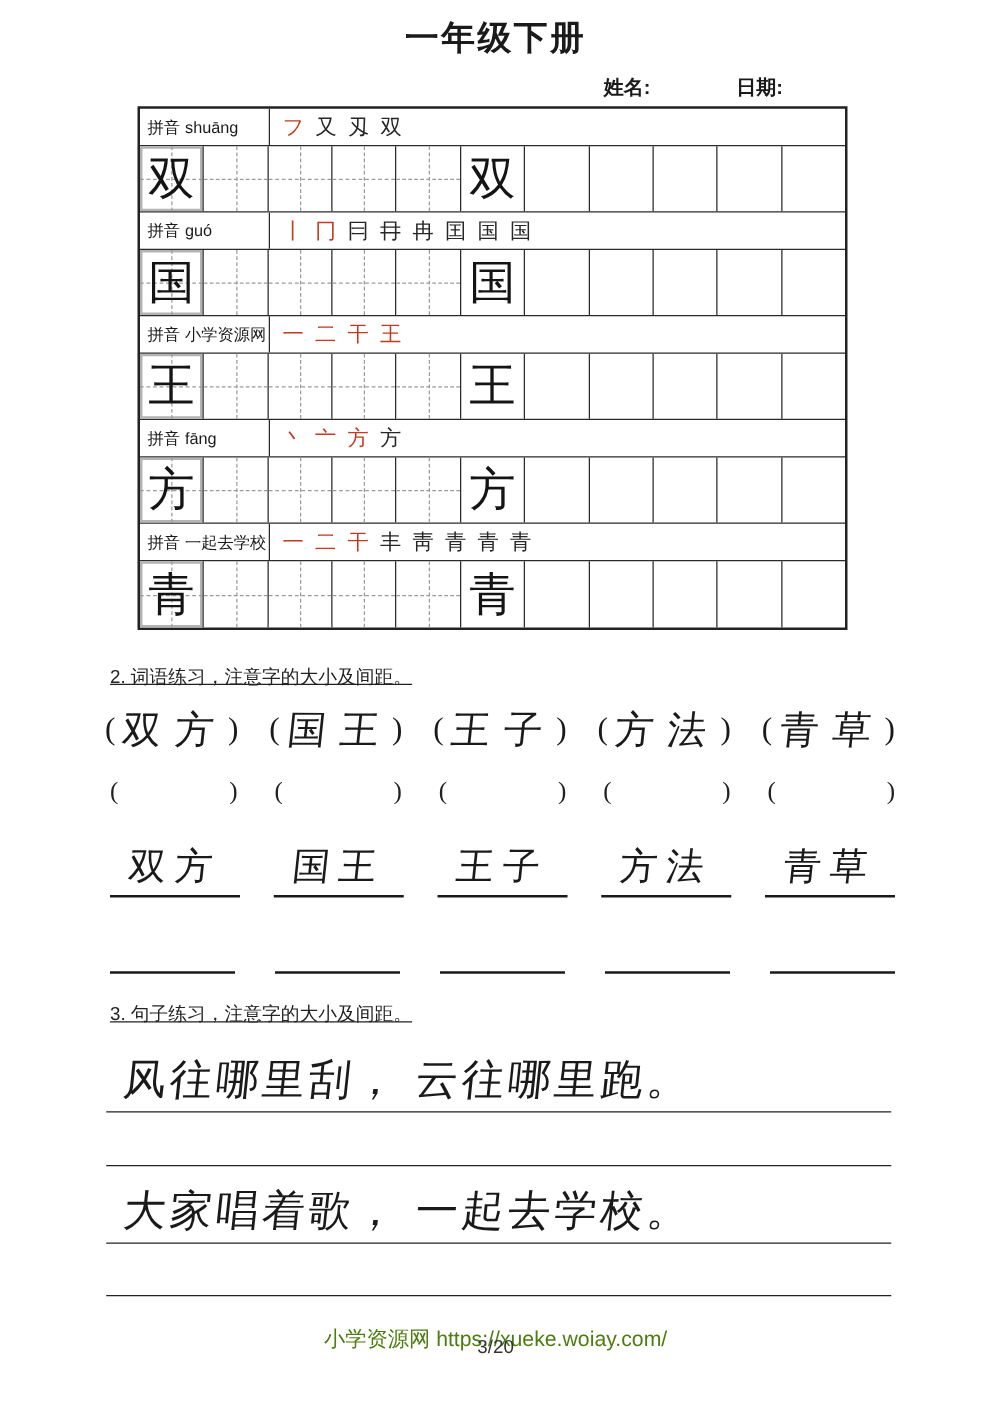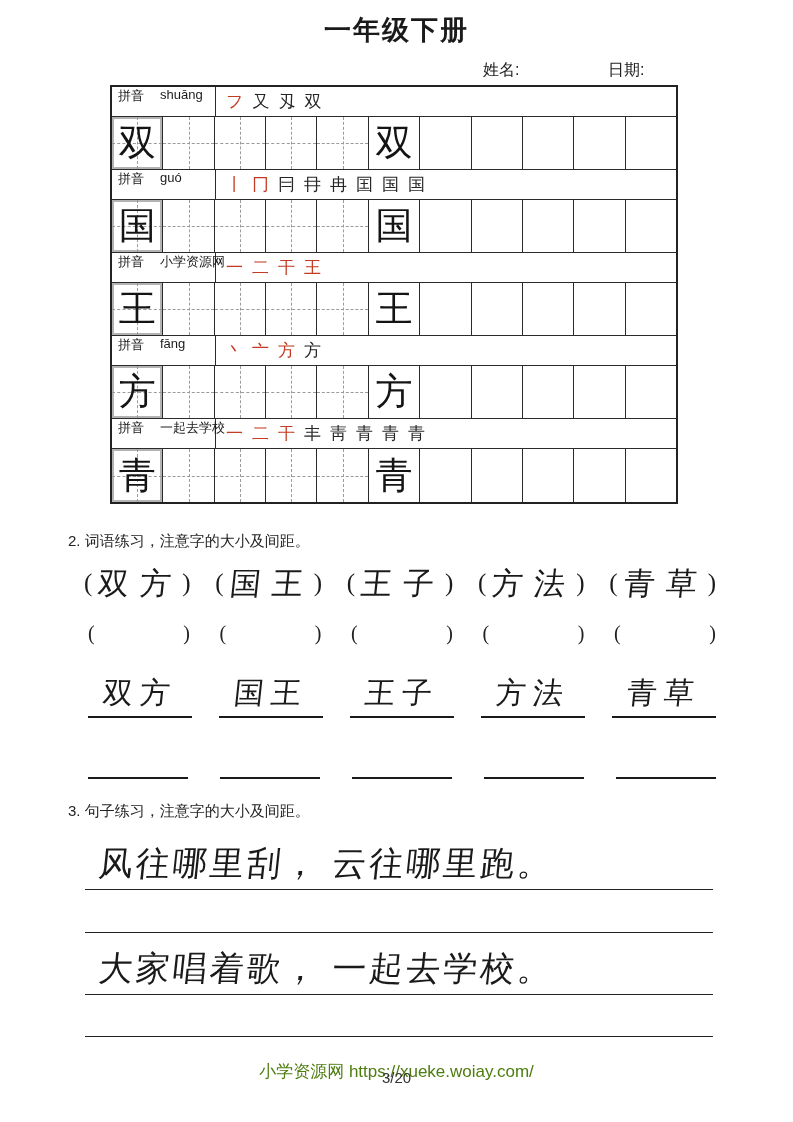--- a/index.html
+++ b/index.html
@@ -1,36 +1,36 @@
 <!DOCTYPE html>
 <html><head>
 <meta charset="utf-8">
 <style>
   html,body{margin:0;padding:0;background:#fff;}
   .page{position:relative;width:793px;height:1122px;background:#ffffff;overflow:hidden;
         font-family:"Liberation Sans",sans-serif;color:#1a1a1a;}
   .title{position:absolute;top:12px;left:0;right:0;text-align:center;
          font-size:27px;font-weight:bold;letter-spacing:2px;}
-  .nd{position:absolute;top:60px;font-size:16px;font-weight:400;}
+  .nd{position:absolute;top:60px;font-size:16px;font-weight:700;}
   
   .wtable{position:absolute;left:110px;top:85px;width:568px;border:2px solid #222;box-sizing:border-box;}
   .pinrow{height:30px;display:flex;border-bottom:1px solid #2b2b2b;box-sizing:border-box;align-items:stretch;}
   .plabel{width:104px;border-right:1px solid #2b2b2b;box-sizing:border-box;display:flex;
-          align-items:flex-start;padding-left:6px;font-size:13px;gap:16px;white-space:nowrap;}
+          align-items:center;padding-left:6px;font-size:13px;gap:4px;white-space:nowrap;}
   .strokes{flex:1;display:flex;align-items:center;padding-left:10px;gap:9px;font-size:17px;line-height:1;}
   .prow{height:53px;display:flex;border-bottom:1px solid #2b2b2b;box-sizing:border-box;}
   .prow.last{border-bottom:none;}
   .cell{position:relative;flex:1;border-left:1px solid #2b2b2b;box-sizing:border-box;}
   .cell:first-child{border-left:none;box-shadow:inset 0 0 0 2px #b3b3b3;}
   .cell.guides::before{content:"";position:absolute;left:50%;top:0;bottom:0;border-left:1px dashed #9b9b9b;}
   .cell.guides::after{content:"";position:absolute;top:50%;left:0;right:0;border-top:1px dashed #9b9b9b;}
   .model{position:absolute;inset:0;display:flex;align-items:center;justify-content:center;
          font-family:cursive;font-size:37px;color:#141414;z-index:2;}
   
-  .sec-heading{position:absolute;left:68px;font-size:15px;color:#222;}
+  .sec-heading{position:absolute;left:88px;font-size:15px;color:#222;text-decoration:underline;}
   .hand{font-family:cursive;}
   .skew{display:inline-block;transform:skewX(-6deg);}
   .paren-words{position:absolute;left:84px;width:632px;top:556px;height:56px;display:flex;
                justify-content:space-between;align-items:center;}
   .pw{font-family:cursive;font-size:31px;white-space:nowrap;}
   .pw .par{font-size:25px;position:relative;top:-3px;font-family:"Liberation Serif",serif;}
   .pw .wd{letter-spacing:11px;padding-left:6px;}
   .cols{position:absolute;left:88px;width:628px;display:flex;justify-content:space-between;}
   .epcol{width:102px;display:flex;justify-content:space-between;font-size:20px;
          font-family:"Liberation Serif",serif;color:#222;}
@@ -45,21 +45,21 @@
   .pagenum{position:absolute;top:1069px;left:0;right:0;text-align:center;font-size:15px;}
 </style>
 </head>
 <body>
 
 <div class="page">
 
   <div class="title">一年级下册</div>
 
   <span class="nd" style="left:483px">姓名:</span>
-  <span class="nd" style="left:608px">日期:</span>
+  <span class="nd" style="left:589px">日期:</span>
 
   <div class="wtable" id="wtable">
       <div class="pinrow">
         <div class="plabel">
           <span>拼音</span>
           <span>shuāng</span>
         </div>
         <div class="strokes">
           <span style="color: rgb(194, 59, 34); font-family: cursive;">フ</span>
           <span style="color: rgb(38, 38, 38); font-family: cursive;">又</span>

